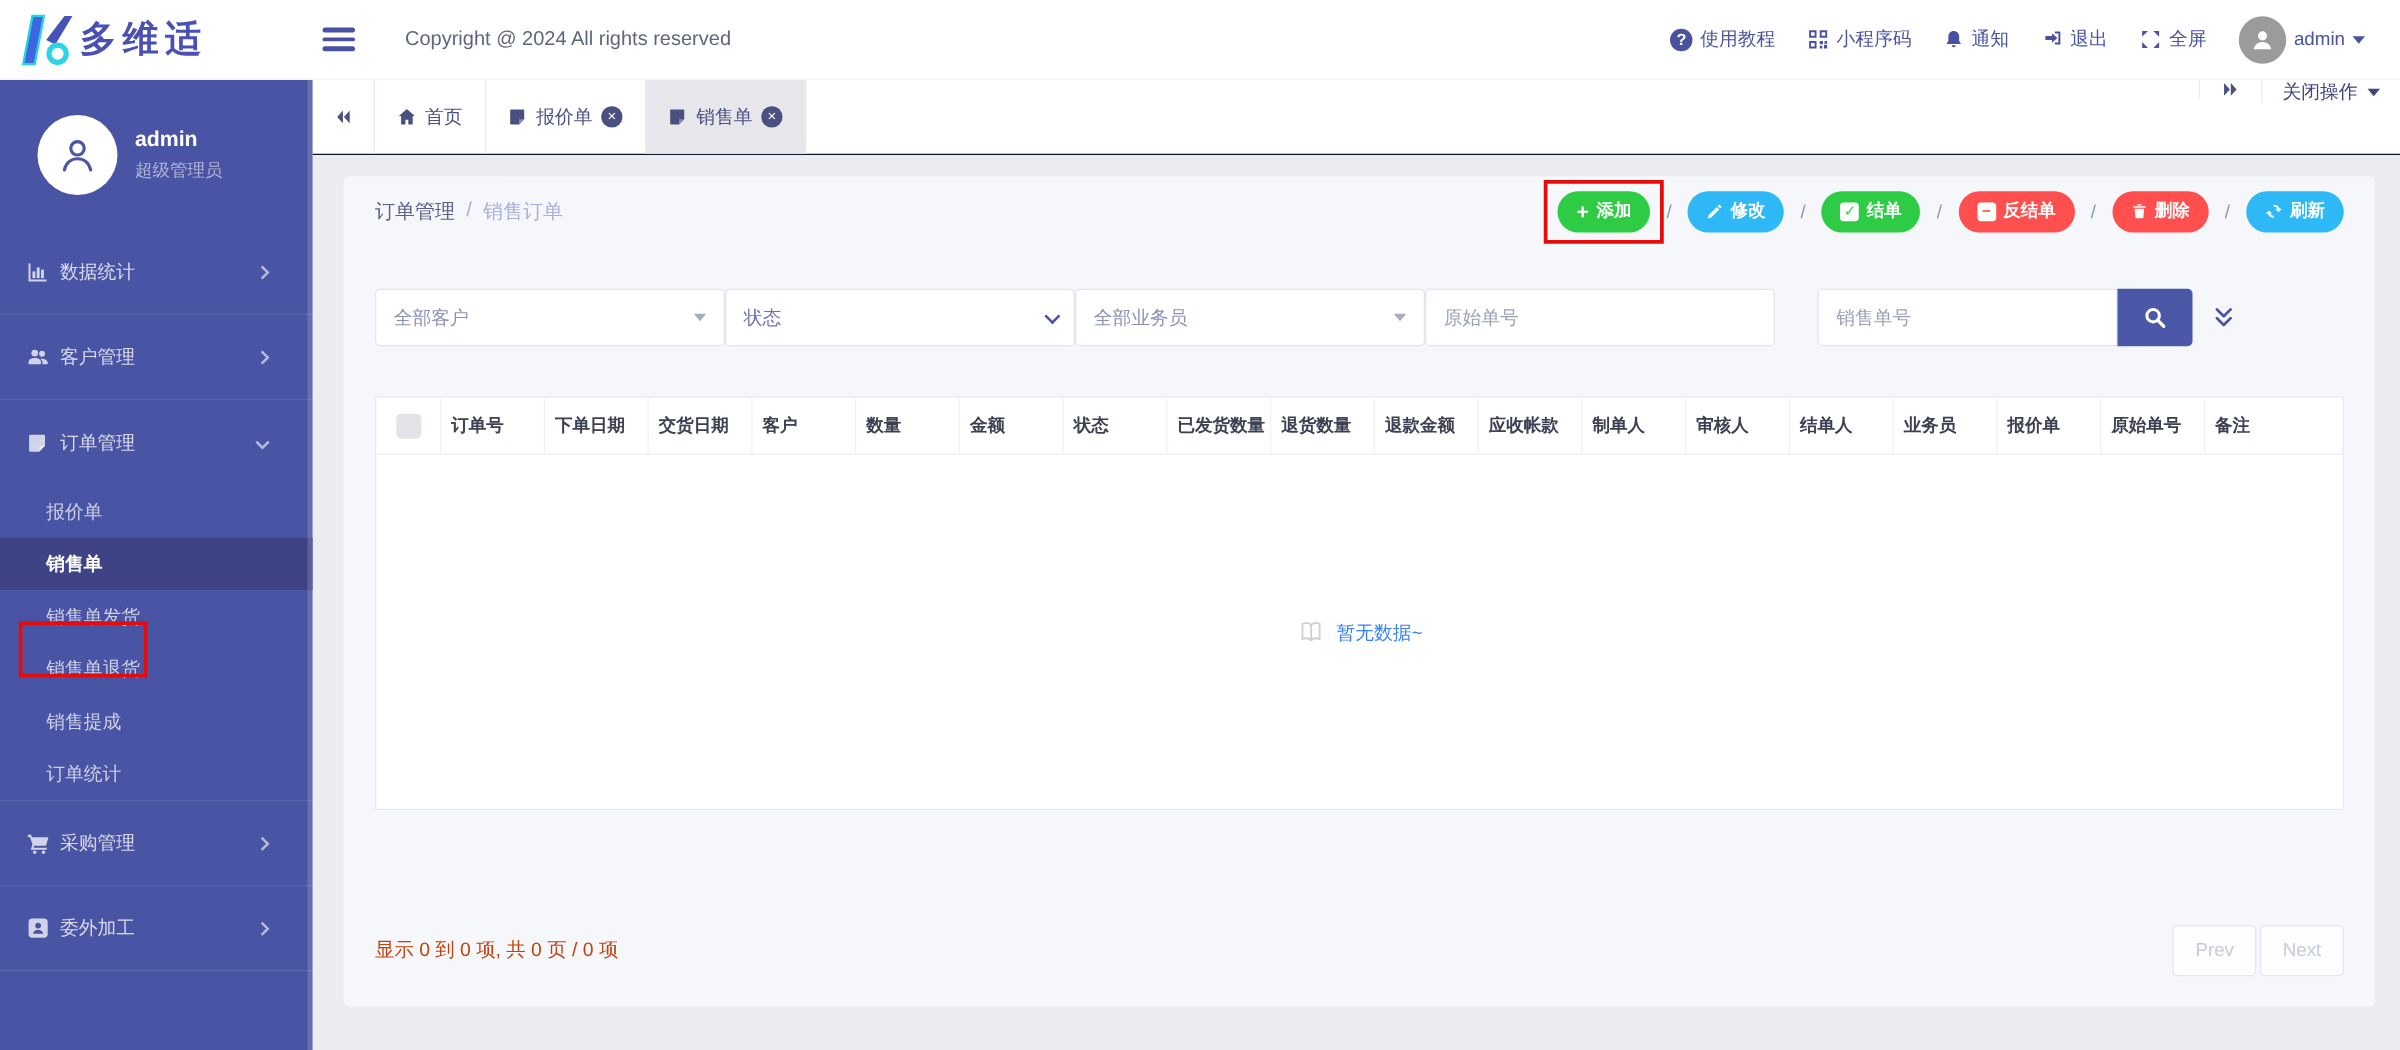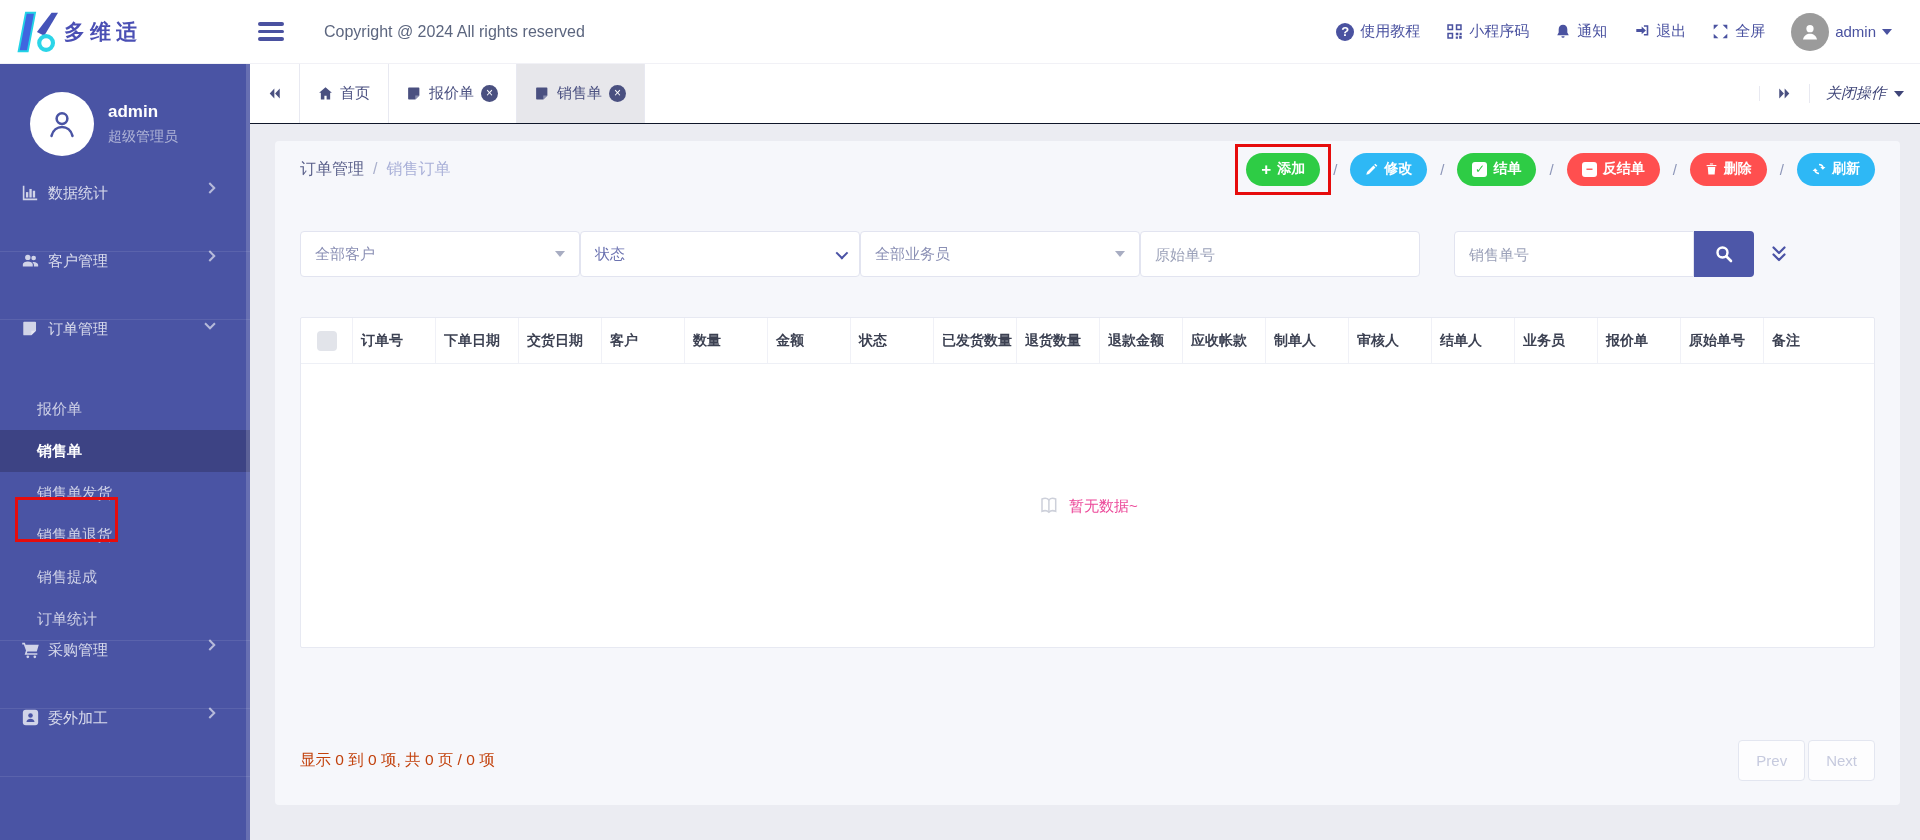--- a/index.html
+++ b/index.html
@@ -3,21 +3,21 @@
 <meta charset="utf-8">
 <style>
   * { box-sizing: border-box; margin: 0; padding: 0; }
   html,body { width:1920px; height:840px; overflow:hidden; background:#ebecf2;
               font-family:"Liberation Sans","DejaVu Sans",sans-serif; }
 
   
   .topbar { position:absolute; top:0; left:0; width:1920px; height:64px; background:#fff;
             display:flex; align-items:center; z-index:6; border-bottom:1px solid #f1f1f6; }
   .logo { width:250px; display:flex; align-items:center; padding-left:14px; flex:0 0 auto; }
-  .logo-text { font-size:21px; font-weight:bold; color:#4a4fb4; letter-spacing:5px; margin-left:6px; }
+  .logo-text { font-size:29px; font-weight:bold; color:#4a4fb4; letter-spacing:5px; margin-left:6px; }
   .burger { width:26px; display:flex; flex-direction:column; gap:4px; margin-left:8px; cursor:pointer; }
   .burger i { display:block; height:3.5px; border-radius:2px; background:#4a51a0; }
   .copyright { margin-left:40px; font-size:16px; color:#5c667f; }
   .top-right { margin-left:auto; display:flex; align-items:center; padding-right:28px;
                color:#4a52a0; font-size:15px; }
   .top-item { display:flex; align-items:center; gap:6px; margin-left:26px; cursor:pointer; white-space:nowrap; }
   .q-circle { width:18px; height:18px; border-radius:50%; background:#4a52a0; color:#fff;
               font-size:13px; font-weight:bold; display:flex; align-items:center; justify-content:center; }
   .avatar-gray { width:38px; height:38px; border-radius:50%; background:#9b9b9b;
                  display:flex; align-items:center; justify-content:center; }
@@ -26,21 +26,21 @@
 
   
   .sidebar { position:absolute; top:64px; left:0; width:250px; bottom:0; background:#4a54a4; z-index:5; }
   .scroll-strip { position:absolute; top:0; right:0; width:4px; bottom:0; background:rgba(255,255,255,.16); }
   .profile { height:120px; display:flex; align-items:center; padding-left:30px; }
   .avatar-big { width:64px; height:64px; border-radius:50%; background:#fff;
                 display:flex; align-items:center; justify-content:center; flex:0 0 auto; }
   .profile-txt { margin-left:14px; }
   .profile-name { color:#fff; font-size:17px; font-weight:bold; }
   .profile-role { color:rgba(255,255,255,.55); font-size:14px; margin-top:6px; }
-  .m-item { height:68px; display:flex; padding:0 36px 0 20px;
+  .m-item { height:68px; display:flex; align-items:center; padding:0 36px 0 20px;
             color:rgba(255,255,255,.78); font-size:15px;
             border-bottom:1px solid rgba(255,255,255,.09); cursor:pointer; }
   .m-item .mi-icon { width:20px; margin-right:8px; display:flex; justify-content:center; }
   .chev { width:8px; height:8px; border-right:2px solid rgba(255,255,255,.6);
           border-bottom:2px solid rgba(255,255,255,.6); margin-left:auto; }
   .chev.right { transform:rotate(-45deg); }
   .chev.down  { transform:rotate(45deg); }
   .submenu { border-bottom:1px solid rgba(255,255,255,.09); }
   .sub-item { height:42px; display:flex; align-items:center; padding-left:37px;
               color:rgba(255,255,255,.72); font-size:15px; cursor:pointer; }
@@ -52,21 +52,21 @@
   .main { position:absolute; top:64px; left:250px; right:0; bottom:0; }
   .tabbar { height:60px; background:#fff; border-bottom:1px solid #0f172a;
             display:flex; align-items:stretch; color:#4a5080; }
   .tab-nav { width:50px; display:flex; align-items:center; justify-content:center;
              border-right:1px solid #e8e9f1; cursor:pointer; }
   .tab { display:flex; align-items:center; gap:7px; padding:0 18px;
          border-right:1px solid #e8e9f1; font-size:15px; cursor:pointer; white-space:nowrap; }
   .tab.active { background:#e7e7eb; }
   .tab-close { width:17px; height:17px; border-radius:50%; background:#4a5080; color:#fff;
                font-size:12px; line-height:17px; text-align:center; cursor:pointer; }
-  .tab-right { margin-left:auto; display:flex; align-items:center;font-style:italic; }
+  .tab-right { margin-left:auto; display:flex; align-items:flex-start; }
   .close-ops { display:flex; align-items:center; gap:8px; padding:0 16px;
                border-left:1px solid #e8e9f1; font-size:15px; color:#3f4578; cursor:pointer; }
   .close-ops .caret { border-top-color:#3f4578; }
 
   .content { position:absolute; top:61px; left:0; right:0; bottom:0; background:#ebecf2; }
   .card { position:absolute; top:16px; left:25px; right:20px; bottom:35px;
           background:#f6f7fb; border-radius:4px; padding:8px 25px 0; }
 
   
   .toolbar { height:40px; display:flex; align-items:center; }
@@ -113,21 +113,21 @@
   
   .panel { margin-top:40px; height:331px; background:#fff; border:1px solid #e7e9f2; border-radius:2px; }
   .thead { height:46px; display:flex; align-items:stretch; border-bottom:1px solid #eef0f6;
            font-size:14px; font-weight:bold; color:#3c4152; }
   .th { width:83px; flex:0 0 auto; display:flex; align-items:center; padding-left:8px;
         border-right:1px solid #f0f1f7; white-space:nowrap; overflow:hidden; }
   .th.chk { width:52px; justify-content:center; padding-left:0; }
   .th.last { flex:1 1 auto; border-right:none; }
   .checkbox { width:20px; height:20px; border-radius:4px; background:#e2e4ea; cursor:pointer; }
   .tbody-empty { height:284px; display:flex; align-items:center; justify-content:center; gap:8px;
-                 color:#ec4899; font-size:15px; }
+                 color:#3b82f6; font-size:15px; }
 
   
   .foot { margin-top:92px; display:flex; align-items:center; }
   .summary { font-size:15.5px; color:#c2410c; }
   .pager { margin-left:auto; display:flex; gap:3px; }
   .page-btn { padding:11px 17px; background:#fdfdfe; border:1px solid #e3e6f0; border-radius:4px;
               color:#c6cade; font-size:15px; cursor:pointer; font-family:inherit; }
 
   svg { display:block; }
 </style>

